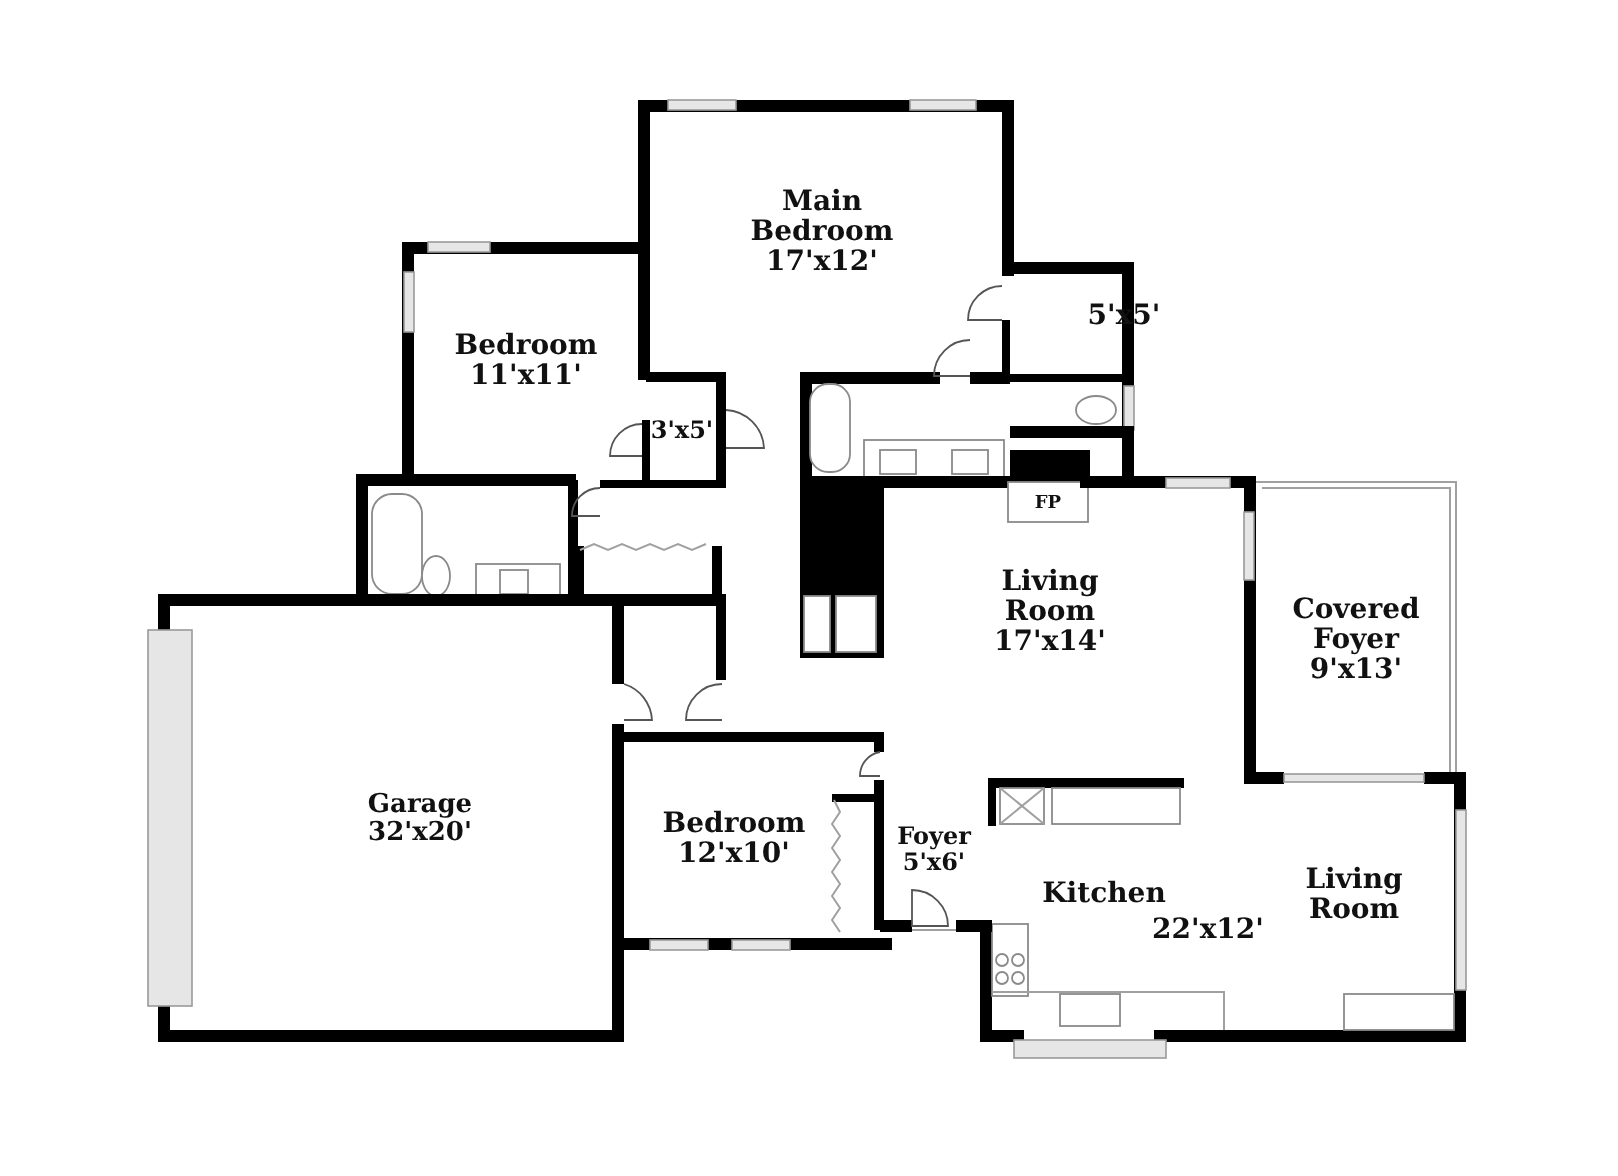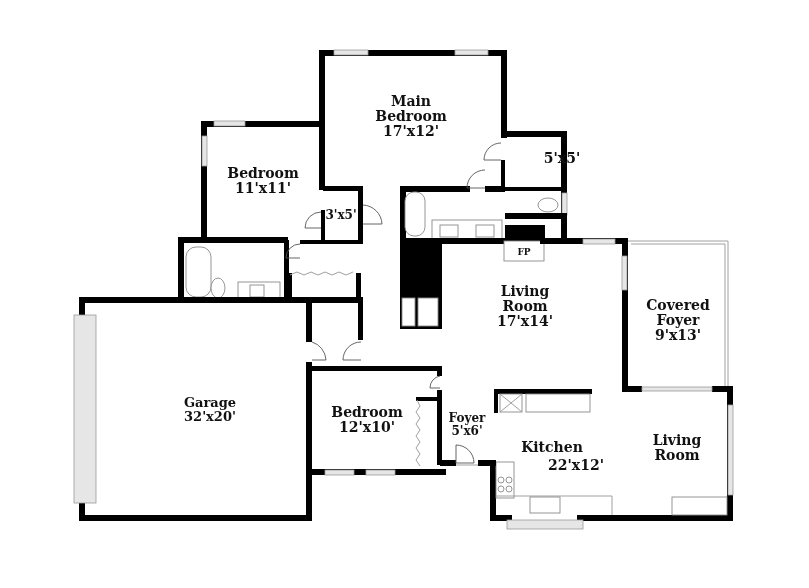--- a/index.html
+++ b/index.html
@@ -185,21 +185,21 @@
   <div>Bedroom</div>
   <div>12'x10'</div>
 </div>
 <div class="label sm" style="left:467px;top:412px;">
   <div>Foyer</div>
   <div>5'x6'</div>
 </div>
 <div class="label lg" style="left:552px;top:440px;text-align:right;">
   <div>Kitchen</div>
 </div>
-<div class="label lg" style="left:576px;top:458px;">
+<div class="label lg" style="left:604px;top:458px;">
   <div>22'x12'</div>
 </div>
 <div class="label lg" style="left:677px;top:433px;">
   <div>Living</div>
   <div>Room</div>
 </div>
 <div class="label xs" style="left:524px;top:248px;">
   <div>FP</div>
 </div>
 

